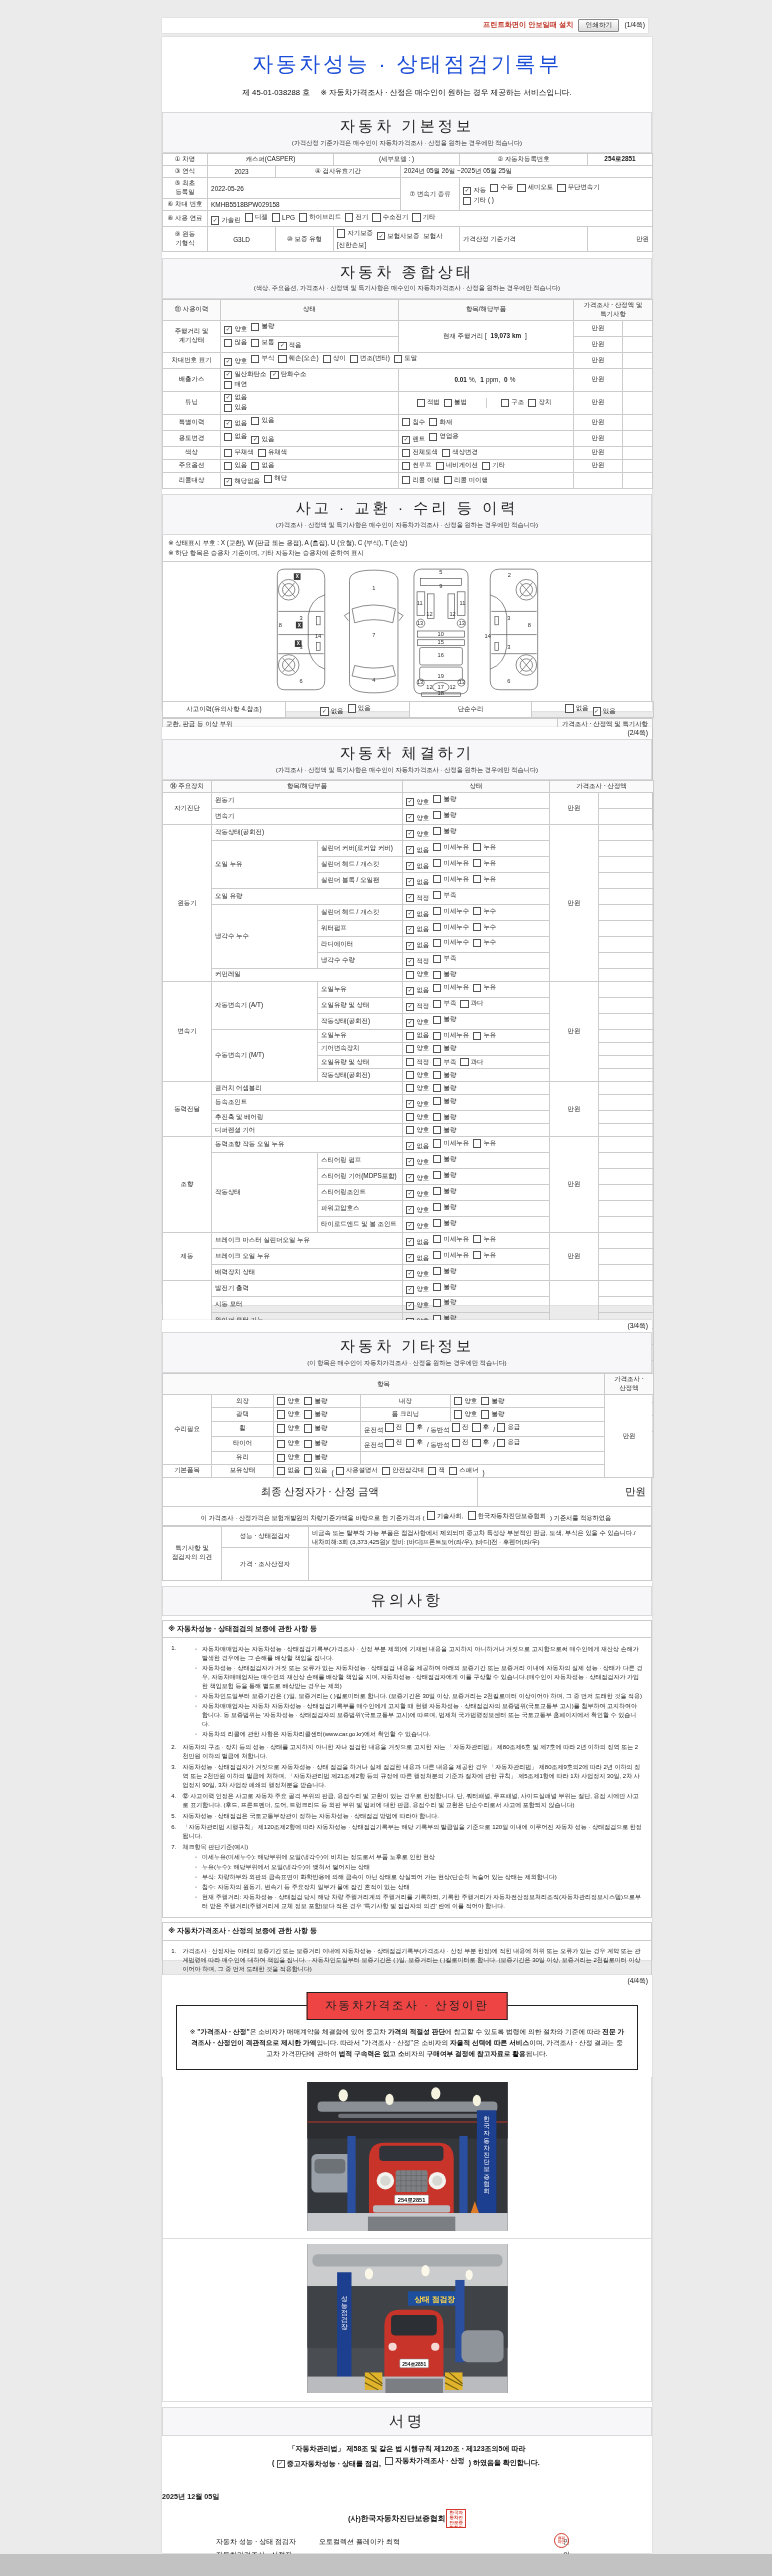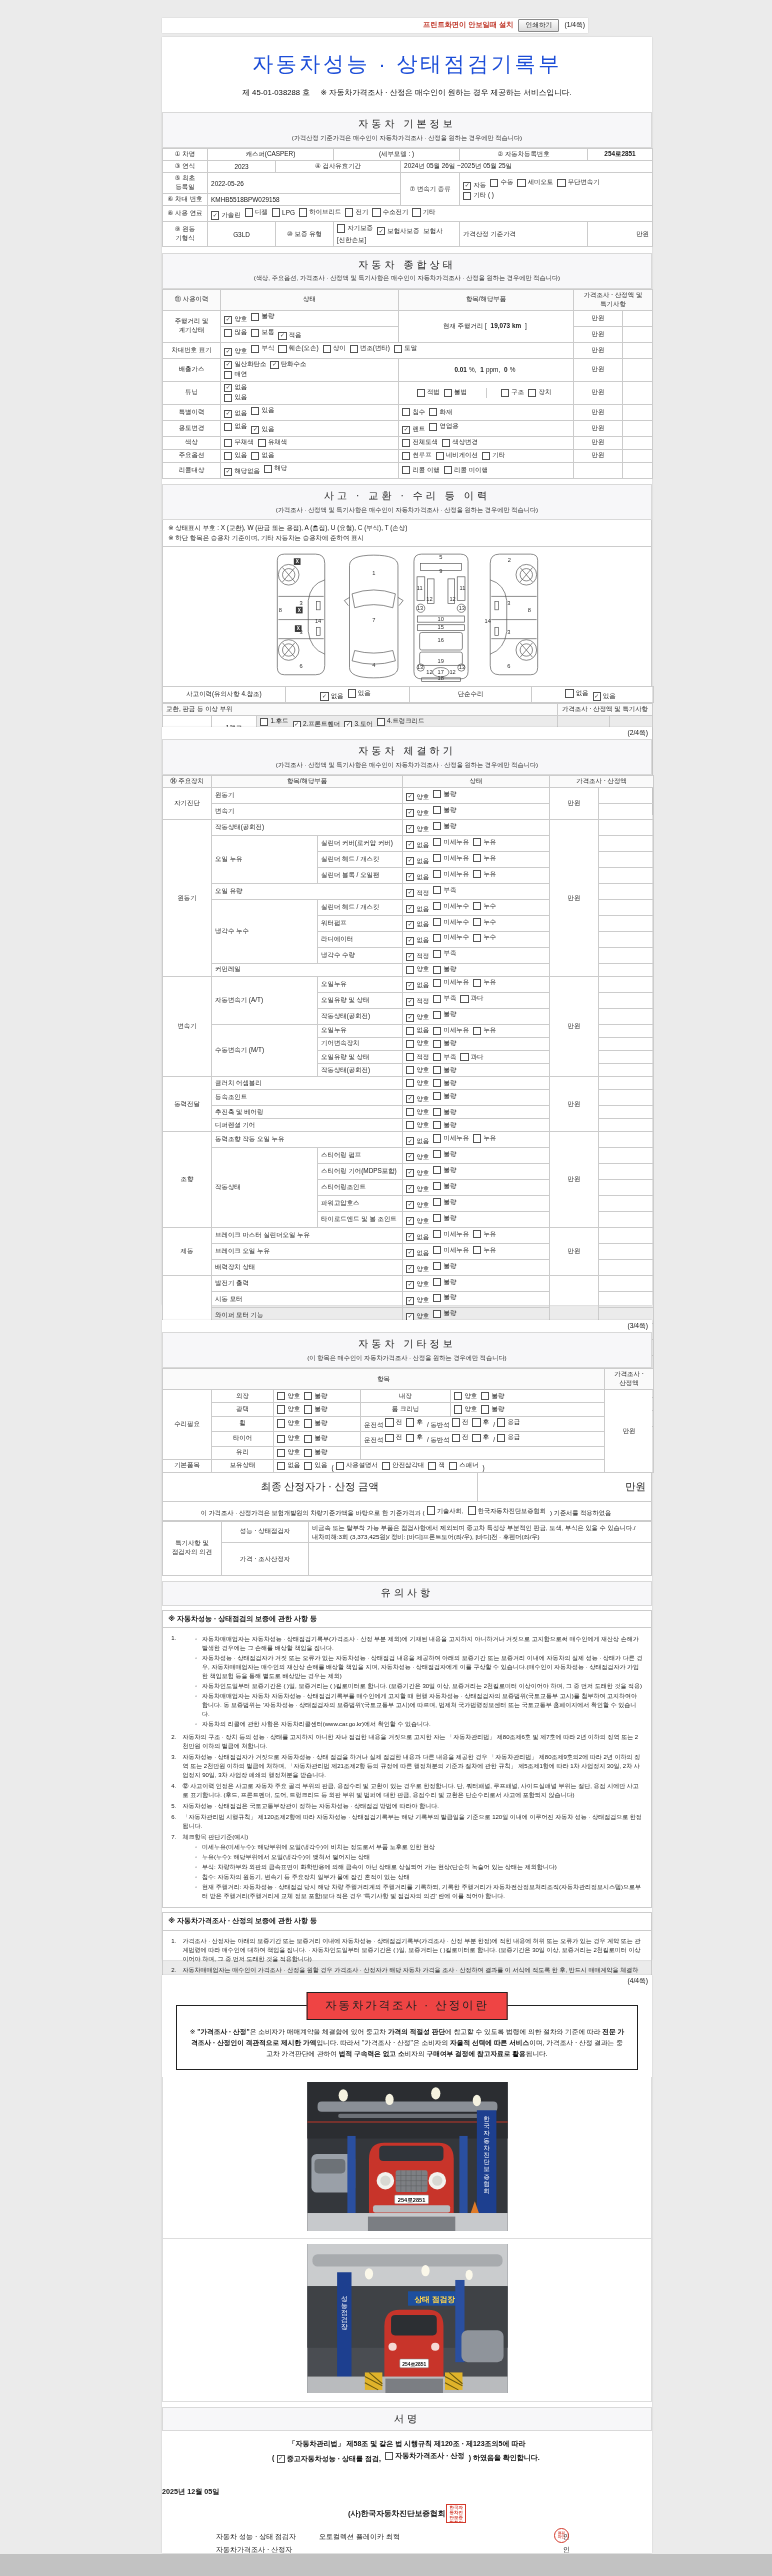--- a/index.html
+++ b/index.html
@@ -1,32 +1,32 @@
 <!DOCTYPE html>
 <html style="font-size:8.2px"><head>
 <meta charset="utf-8">
 <style>
   html,body{margin:0;padding:0;}
   body{width:773px;height:2576px;background:#ebebeb;font-family:"Liberation Sans","DejaVu Sans",sans-serif;color:#222;position:relative;overflow:hidden;}
   .sheet{position:absolute;left:162px;width:490px;background:#fff;box-shadow:0 0 1.5px rgba(0,0,0,.15);}
   
-  #toolbar{position:absolute;left:162px;top:17.5px;width:426px;height:15.5px;background:#fff;display:flex;align-items:center;justify-content:flex-end;gap:5px;padding:0;box-shadow:0 0 1.5px rgba(0,0,0,.12);}
+  #toolbar{position:absolute;left:162px;top:17.5px;width:486px;height:15.5px;background:#fff;display:flex;align-items:center;justify-content:flex-end;gap:5px;padding:0;box-shadow:0 0 1.5px rgba(0,0,0,.12);}
   .red-link{color:#c0392b;font-weight:bold;font-size:7.2px;}
   .btn{border:0.5px solid #8a8a8a;background:linear-gradient(#fdfdfd,#dcdcdc);padding:1px 6.2px;font-size:6.7px;border-radius:1px;color:#222;}
   .marker{font-size:6.7px;color:#111;padding-right:3.1px;}
   .marker-row{text-align:right;font-size:6.7px;padding:2.1px 4.1px 1px 0;color:#111;}
   
   .doc-head{text-align:center;padding:13.4px 0 9.3px;}
   .doc-title{font-size:21px;letter-spacing:2.6px;color:#1d4ed8;}
   .doc-sub{font-size:14px;letter-spacing:1.5px;margin-top:5.2px;color:#1b1b1b;}
   .doc-no{font-size:7.7px;margin-top:9.3px;color:#111;}
   .doc-no b{font-weight:normal;}
   
   .bar{border:0.5px solid #d9d9d9;background:#f7f7f9;text-align:center;padding:4.1px 0 4.6px;margin-top:5.2px;}
-  .bar .t{font-size:10px;letter-spacing:3.1px;color:#222;}
+  .bar .t{font-size:15px;letter-spacing:3.1px;color:#222;}
   .bar .n{font-size:6.2px;margin-top:2.6px;color:#333;}
   
   table{border-collapse:collapse;width:100%;table-layout:fixed;}
   td{border:0.5px solid #ccc;font-size:6.4px;padding:1px 3.1px;vertical-align:middle;word-break:keep-all;}
   td.lab{text-align:center;background:#fff;}
   td.hd{text-align:center;background:#fafafa;}
   td.l{text-align:left;} td.c{text-align:center;} td.r{text-align:right;}
   td.pr{text-align:center;}
   .cb{display:inline-flex;align-items:center;margin:0.5px 4.1px 0.5px 0;white-space:nowrap;}
   .cb .bx{width:6.2px;height:6.2px;border:0.8px solid #555;display:inline-flex;align-items:center;justify-content:center;font-size:5.7px;line-height:1;margin-right:2.1px;background:#fff;color:#111;flex:none;}

